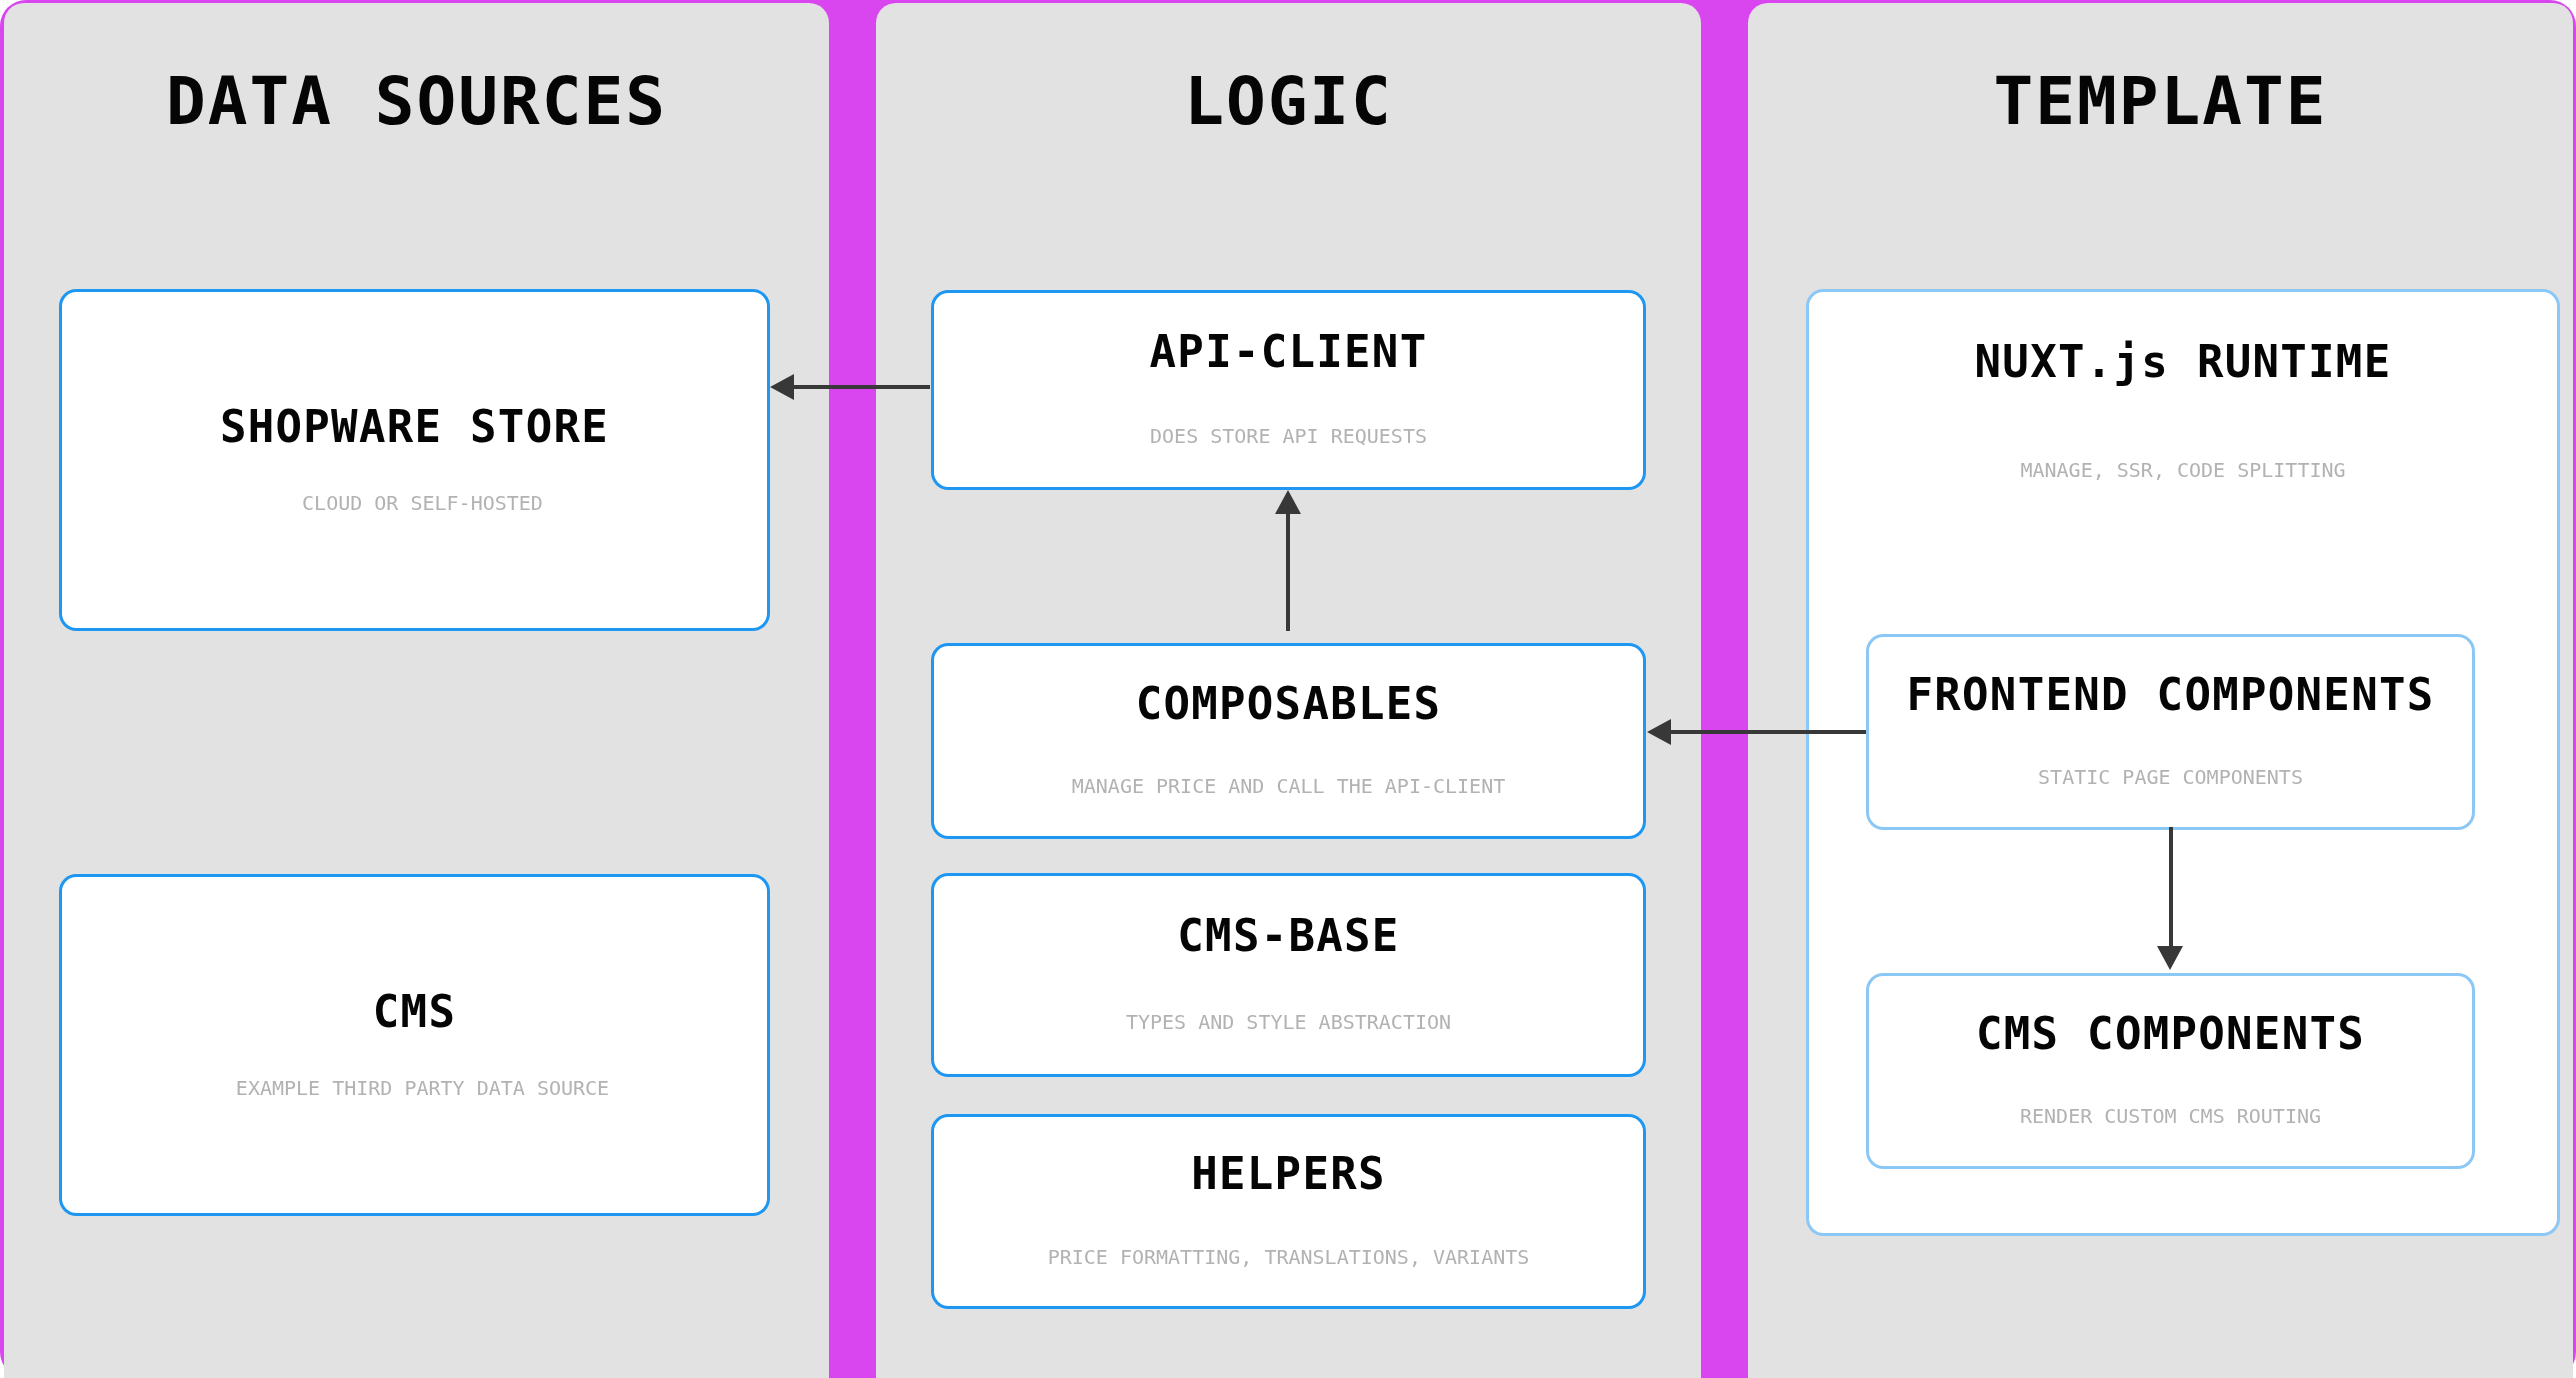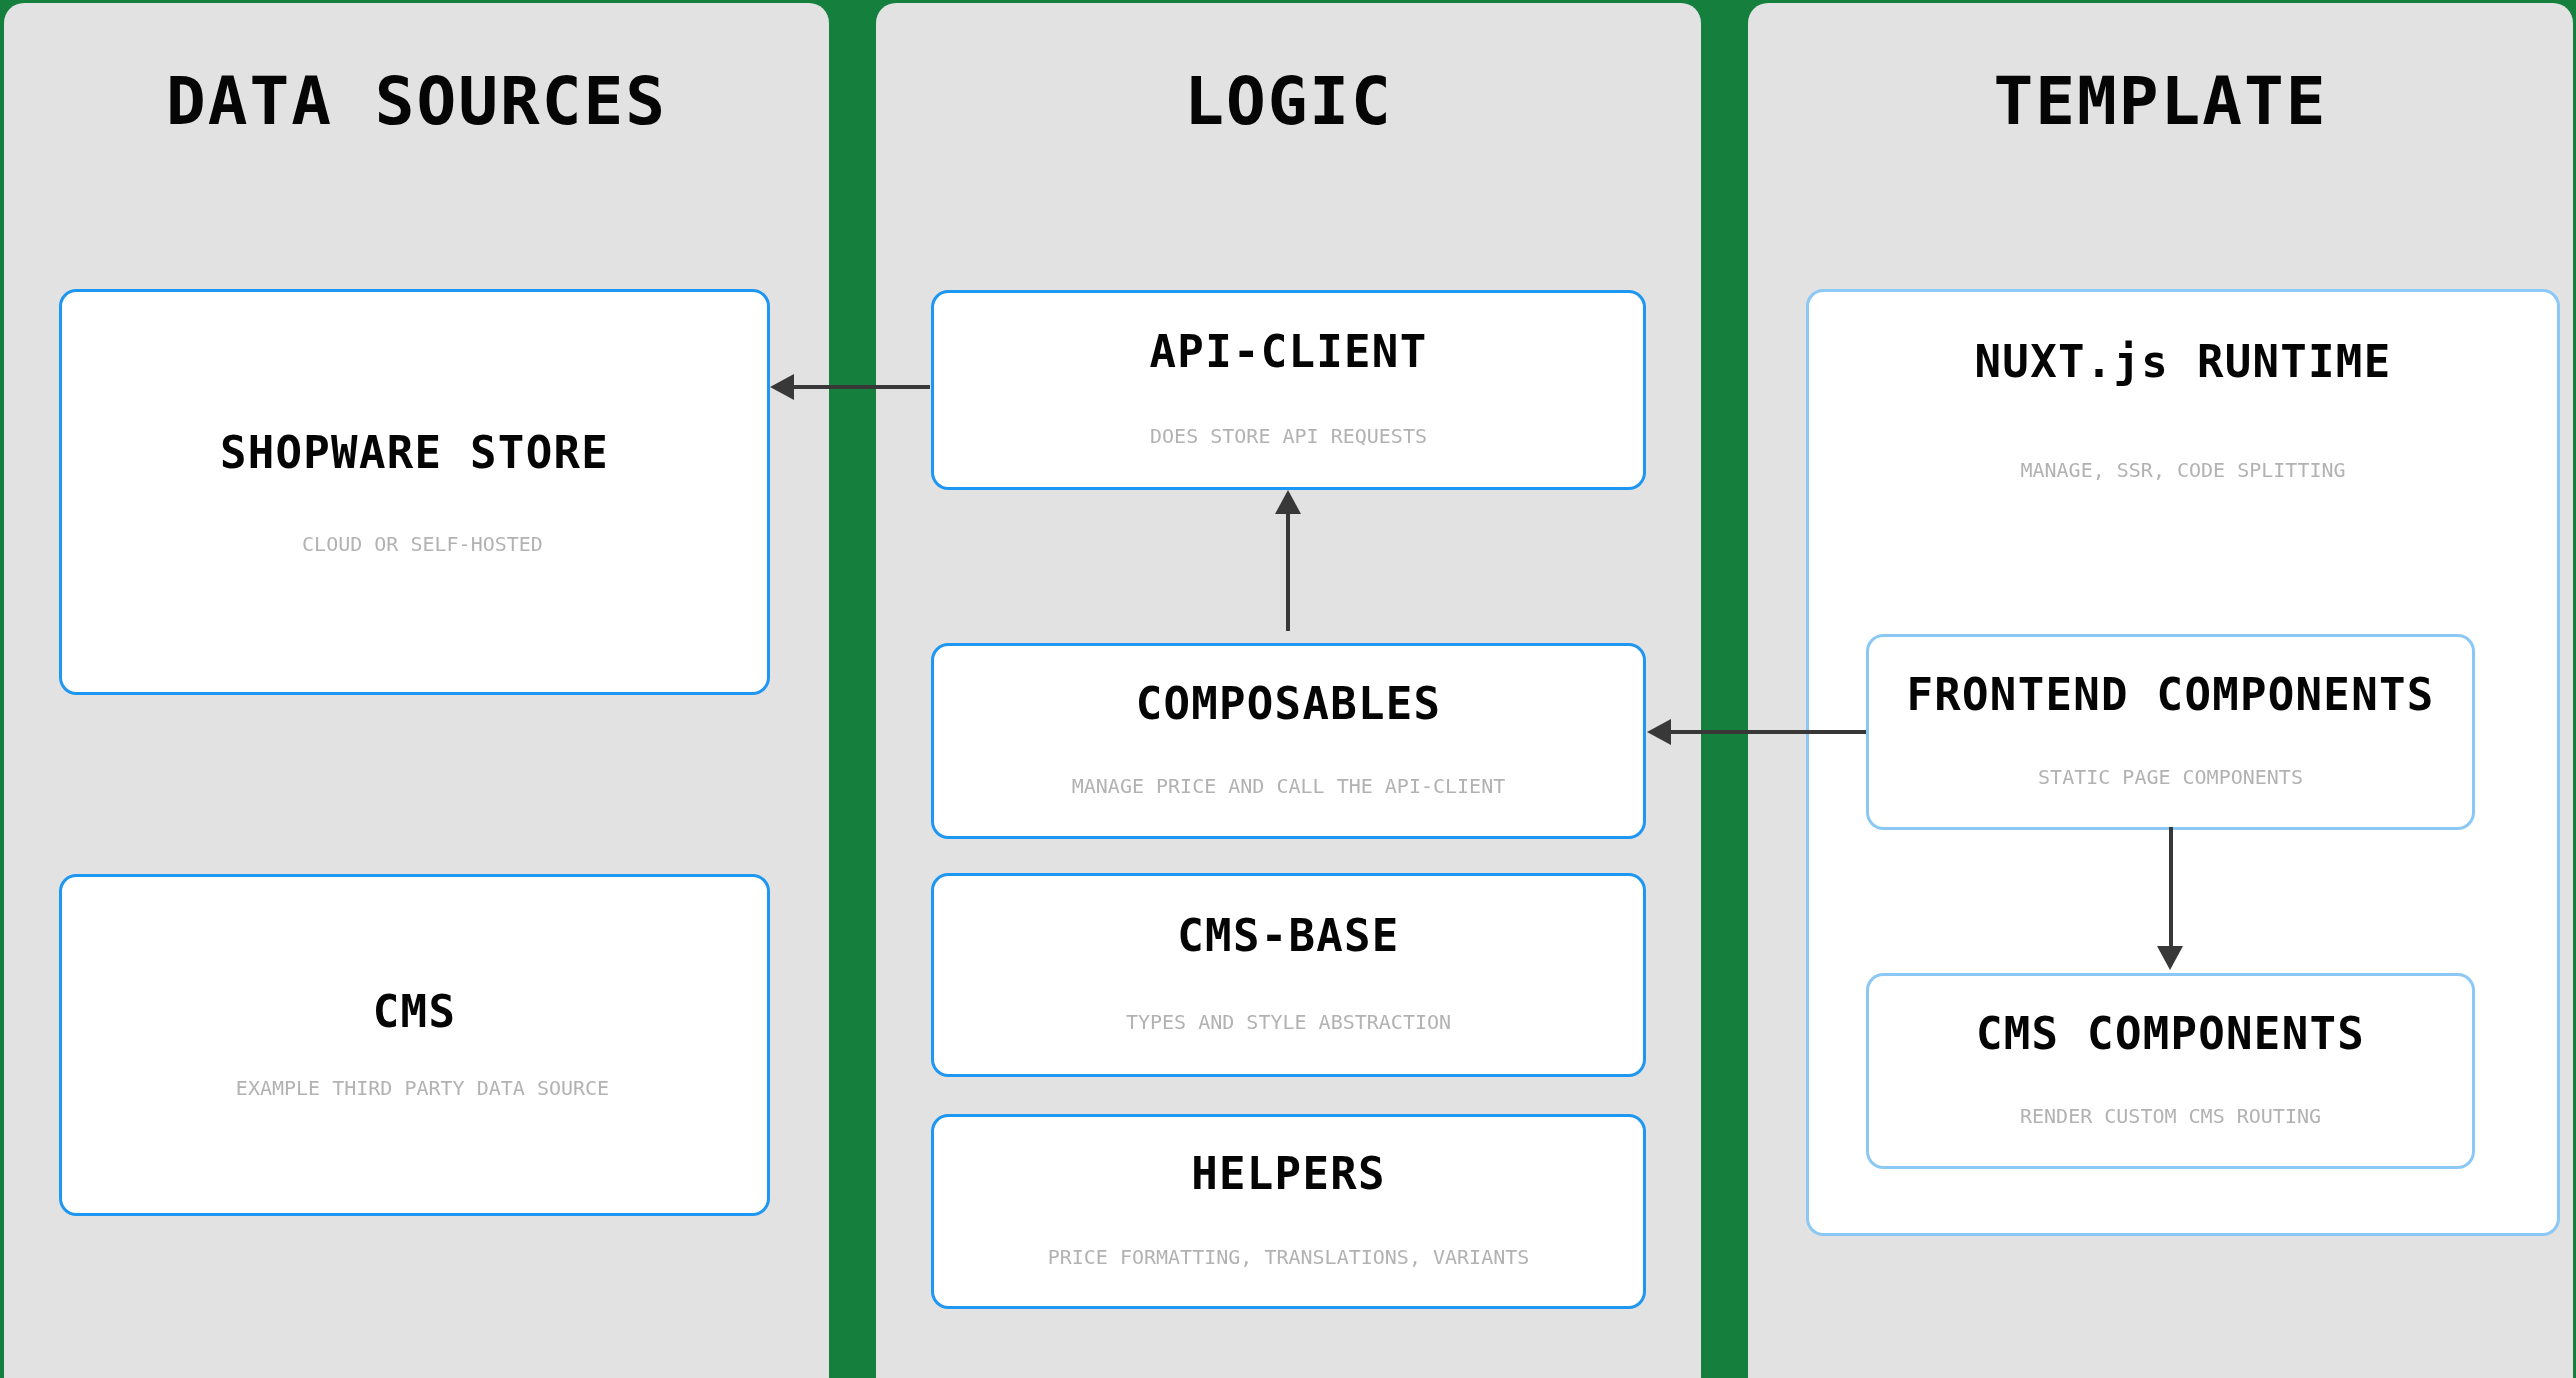--- a/index.html
+++ b/index.html
@@ -8,21 +8,22 @@
     background: #ffffff;
     width: 2576px;
     height: 1378px;
     overflow: hidden;
     font-family: "DejaVu Sans Mono", "Liberation Mono", monospace;
   }
   .canvas {
     position: relative;
     width: 2576px;
     height: 1378px;
-    background: #15803d;
+    background: #d946ef;
+    border-radius: 26px;
   }
   .panel {
     position: absolute;
     top: 2.7px;
     height: 1396px; 
     background: #e2e2e2;
     border-radius: 20px;
   }
   .panel-left   { left: 4px;    width: 825px; }
   .panel-middle { left: 876px; width: 825px; }
@@ -77,21 +78,21 @@
   }
   
   .box-std  .box-title    { top: 30%; }
   .box-std  .box-subtitle { top: 74%; }
   .box-big  .box-title    { top: 40%; }
   .box-big  .box-subtitle { top: 63%; padding-left: 16px; }
   .box-nuxt .box-title    { top: 7.4%; }
   .box-nuxt .box-subtitle { top: 19%; }
 
   
-  .box-shopware { left: 55px; top: 286px;  width: 711px; height: 406px; }
+  .box-shopware { left: 55px; top: 286px;  width: 711px; height: 342px; }
   .box-cms      { left: 55px; top: 871px; width: 711px; height: 342px; }
   
   .box-api         { left: 55px; top: 287px;  width: 715px; height: 200px; }
   .box-composables { left: 55px; top: 631px;  width: 715px; height: 196px; margin-top: 9px; }
   .box-cmsbase     { left: 55px; top: 870px; width: 715px; height: 204px; }
   .box-helpers     { left: 55px; top: 1111px; width: 715px; height: 195px; }
   
   .box-nuxt        { left: 58px;  top: 286px;  width: 754px; height: 947px; padding-left: 48px; }
   .box-frontend    { left: 118px; top: 631px;  width: 609px;  height: 196px; }
   .box-cmscomp     { left: 118px; top: 970px; width: 609px;  height: 196px; }

